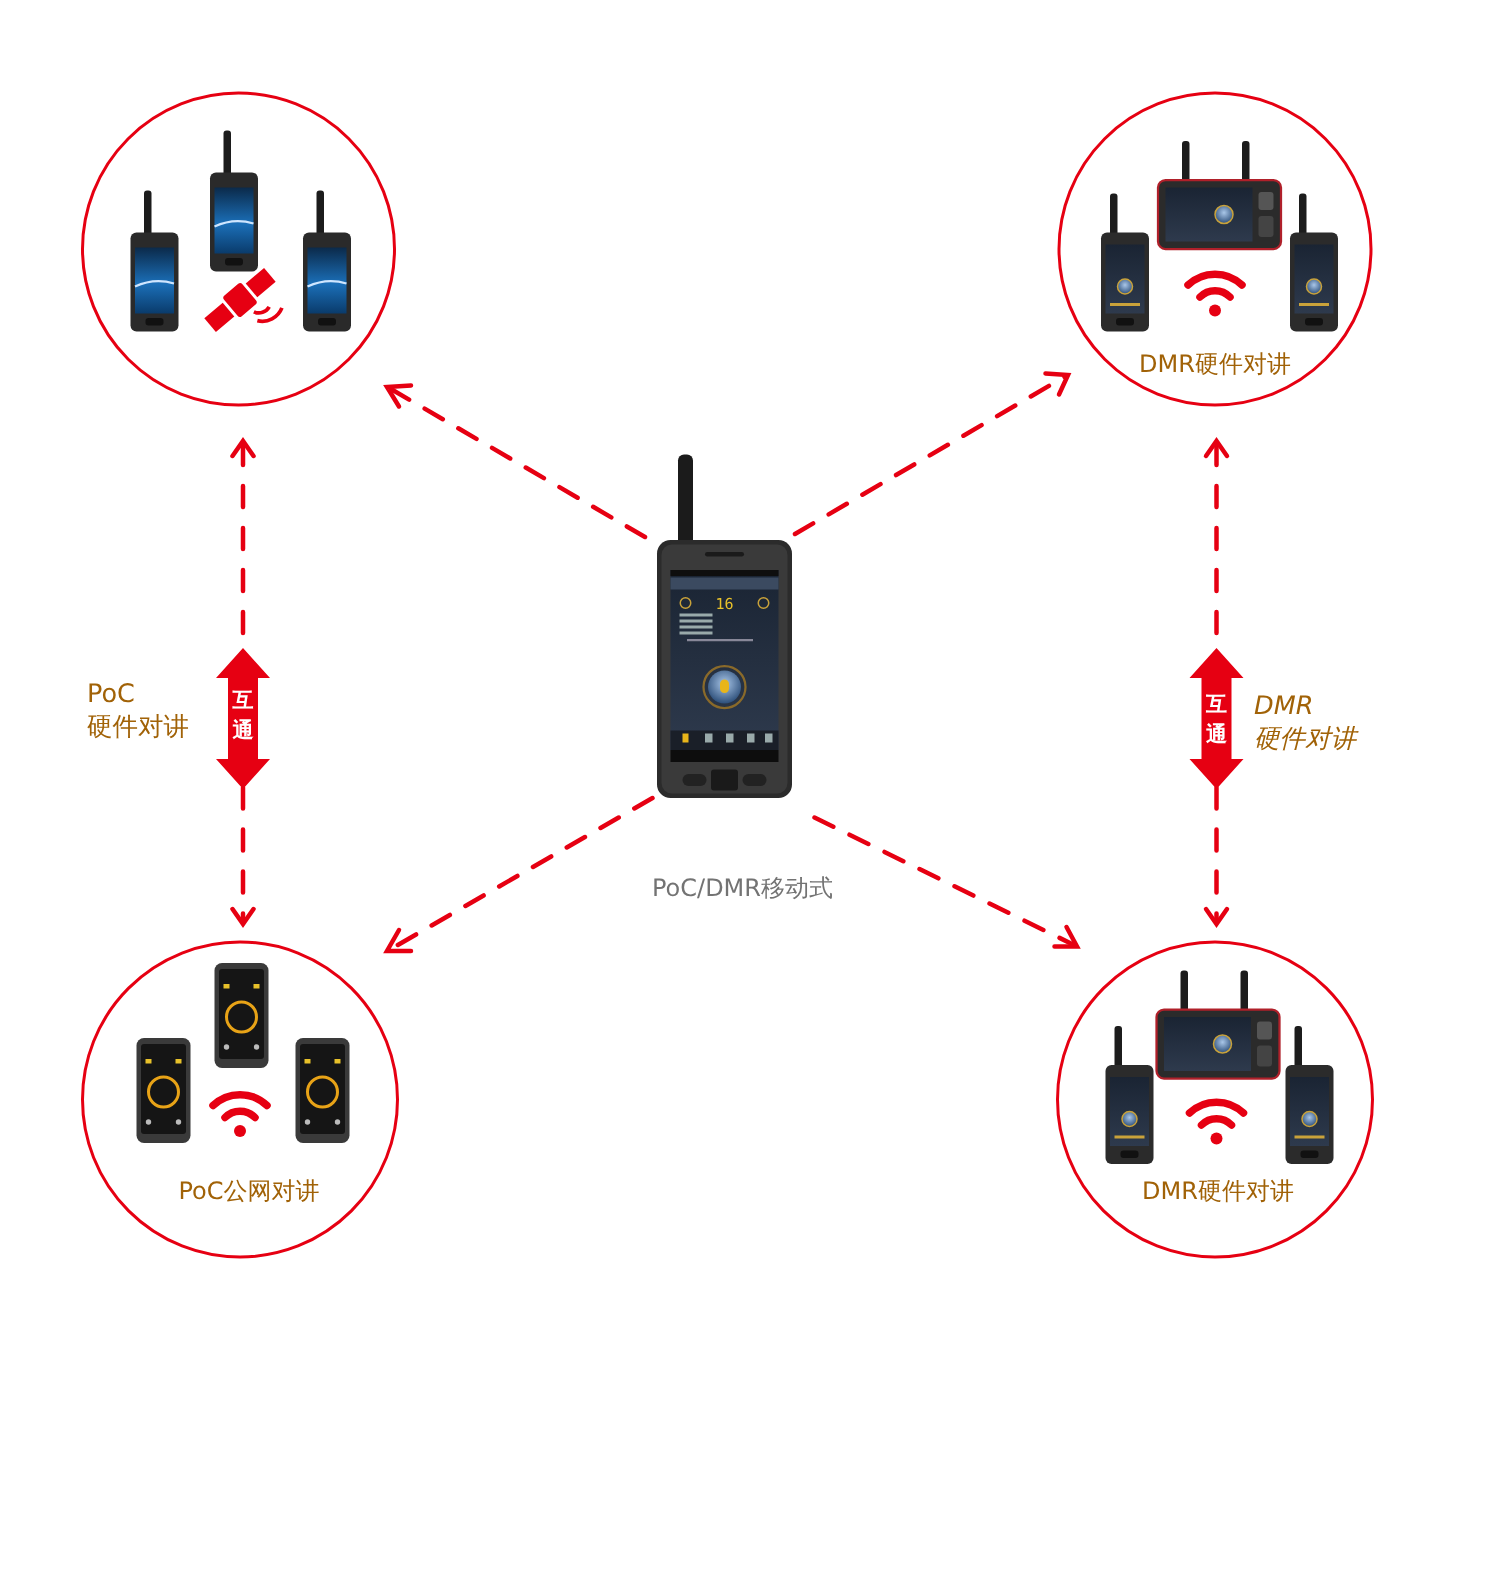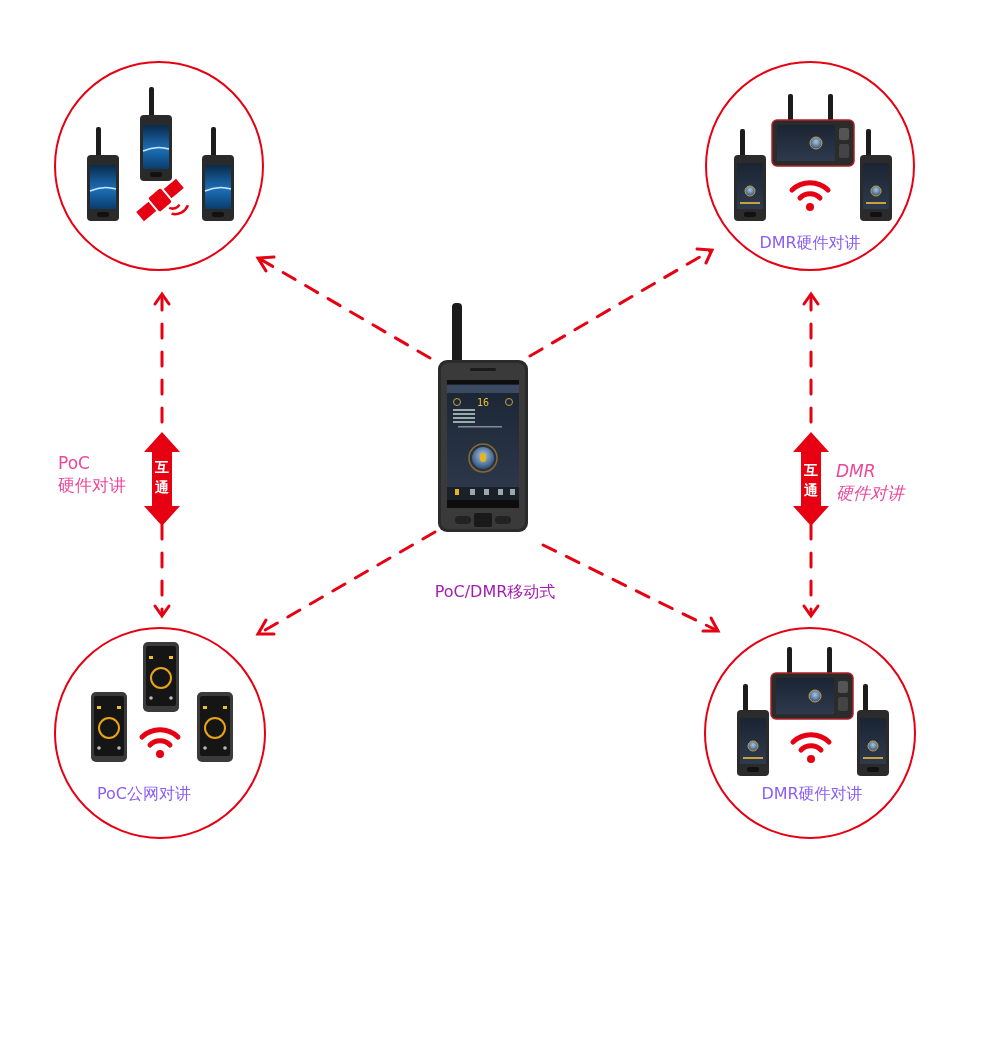--- a/index.html
+++ b/index.html
@@ -1,23 +1,23 @@
 <!DOCTYPE html>
 <html><head>
 <meta charset="utf-8">
 <style>
   html, body { margin:0; padding:0; background:#ffffff; }
   body { width:990px; height:1047px; position:relative; overflow:hidden;
          font-family:"DejaVu Sans","Liberation Sans",sans-serif; color:#222; }
   #stage { position:absolute; left:0; top:0; width:990px; height:1047px; }
-  .label { position:absolute; font-size:17px; line-height:22px; color:#ec4899; white-space:nowrap; }
+  .label { position:absolute; font-size:17px; line-height:22px; color:#a16207; white-space:nowrap; }
   .label .line { display:block; }
-  .circle-caption { position:absolute; font-size:16px; color:#8b5cf6; white-space:nowrap; text-align:center; }
+  .circle-caption { position:absolute; font-size:16px; color:#a16207; white-space:nowrap; text-align:center; }
   .caption { position:absolute; left:395px; top:580px; width:200px; text-align:center;
-             font-size:16px; line-height:24px; color:#a21caf; }
+             font-size:16px; line-height:24px; color:#737373; }
   .caption .line { display:block; }
   .hutong { position:absolute; width:20px; text-align:center; color:#fff; font-size:14px; line-height:20px; font-weight:bold; }
   .hutong span { display:block; }
 </style>
 </head>
 <body>
 
 <div id="stage">
 <svg width="990" height="1047" viewBox="0 0 990 1047" xmlns="http://www.w3.org/2000/svg" style="position:absolute;left:0;top:0">
   <defs>
@@ -203,19 +203,19 @@
 <div class="label" style="left:836px; top:460px;font-style:italic;">
   <span class="line">DMR</span>
   <span class="line">硬件对讲</span>
 </div>
 <div class="hutong" style="left:801px; top:460px;">
   <span>互</span>
   <span>通</span>
 </div>
 
 <div class="circle-caption" style="left:740px; top:233px; width:140px;">DMR硬件对讲</div>
-<div class="circle-caption" style="left:74px; top:784px; width:140px;">PoC公网对讲</div>
+<div class="circle-caption" style="left:96px; top:784px; width:140px;">PoC公网对讲</div>
 <div class="circle-caption" style="left:742px; top:784px; width:140px;">DMR硬件对讲</div>
 
 <div class="caption">
   <span class="line">PoC/DMR移动式</span>
 </div>
 </div>
 
 </body></html>

